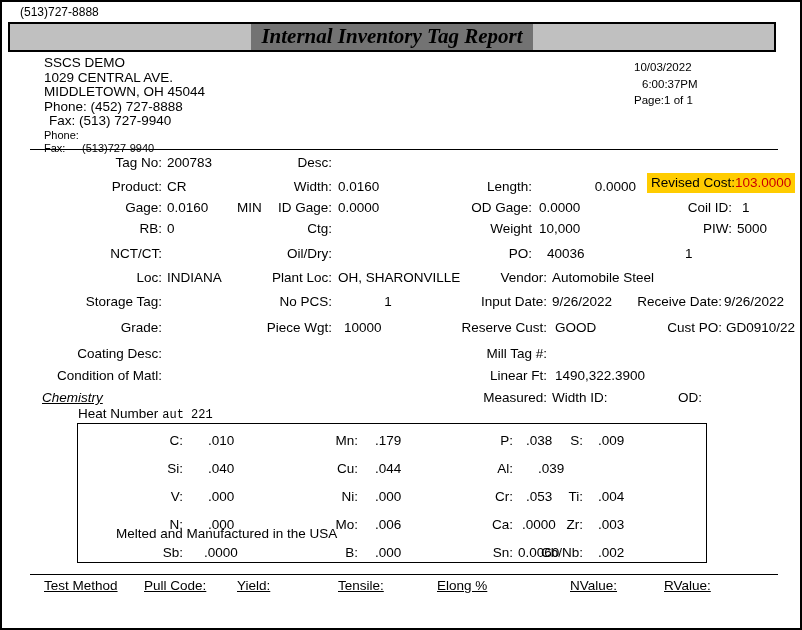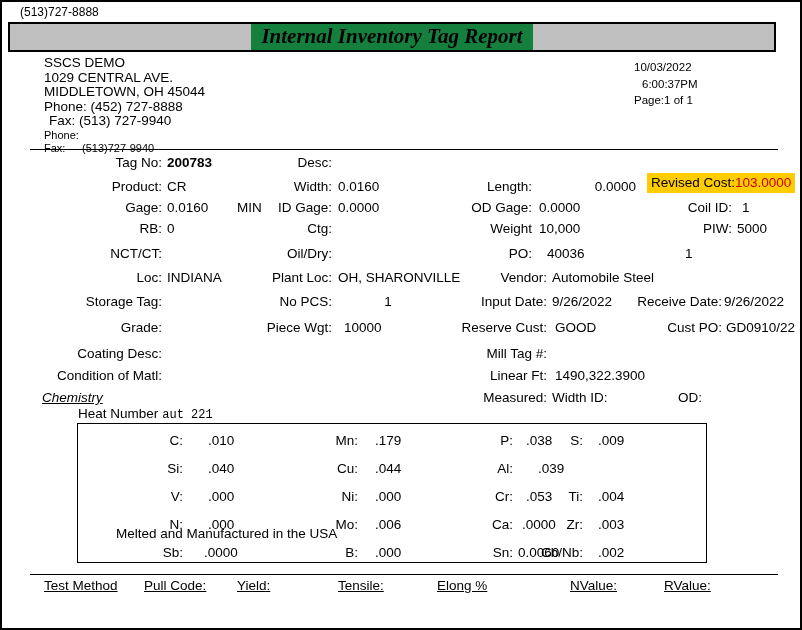--- a/index.html
+++ b/index.html
@@ -36,21 +36,21 @@
     left: 6px; top: 20px;
     width: 768px; height: 30px;
     background: #c0c0c0;
     border: 2px solid #000000;
     box-sizing: border-box;
     display: flex;
     align-items: center;
     justify-content: center;
   }
   .title-hl {
-    background: #15803d;
+    background: #737373;
     padding: 0px 10px 2px 10px;
     font-family: "Liberation Serif", serif;
     font-weight: bold;
     font-style: italic;
     font-size: 21px;
     line-height: 24px;
     white-space: nowrap;
   }
 
   
@@ -91,21 +91,21 @@
 
   
   .field {
     font-size: 13.5px;
     line-height: 15px;
     white-space: nowrap;
   }
   .lab { text-align: right; }
   .val { text-align: left; }
   .val.r { text-align: right; }
-  .bold { font-weight: bold; }
+  .bold { font-weight: normal; }
   .uline { text-decoration: underline; font-style: italic; }
 
   
   .revcost {
     left: 645px; top: 171px;
     background: #ffcc00;
     padding: 2px 4px 3px 4px;
     font-size: 13.5px;
     line-height: 15px;
     white-space: nowrap;

